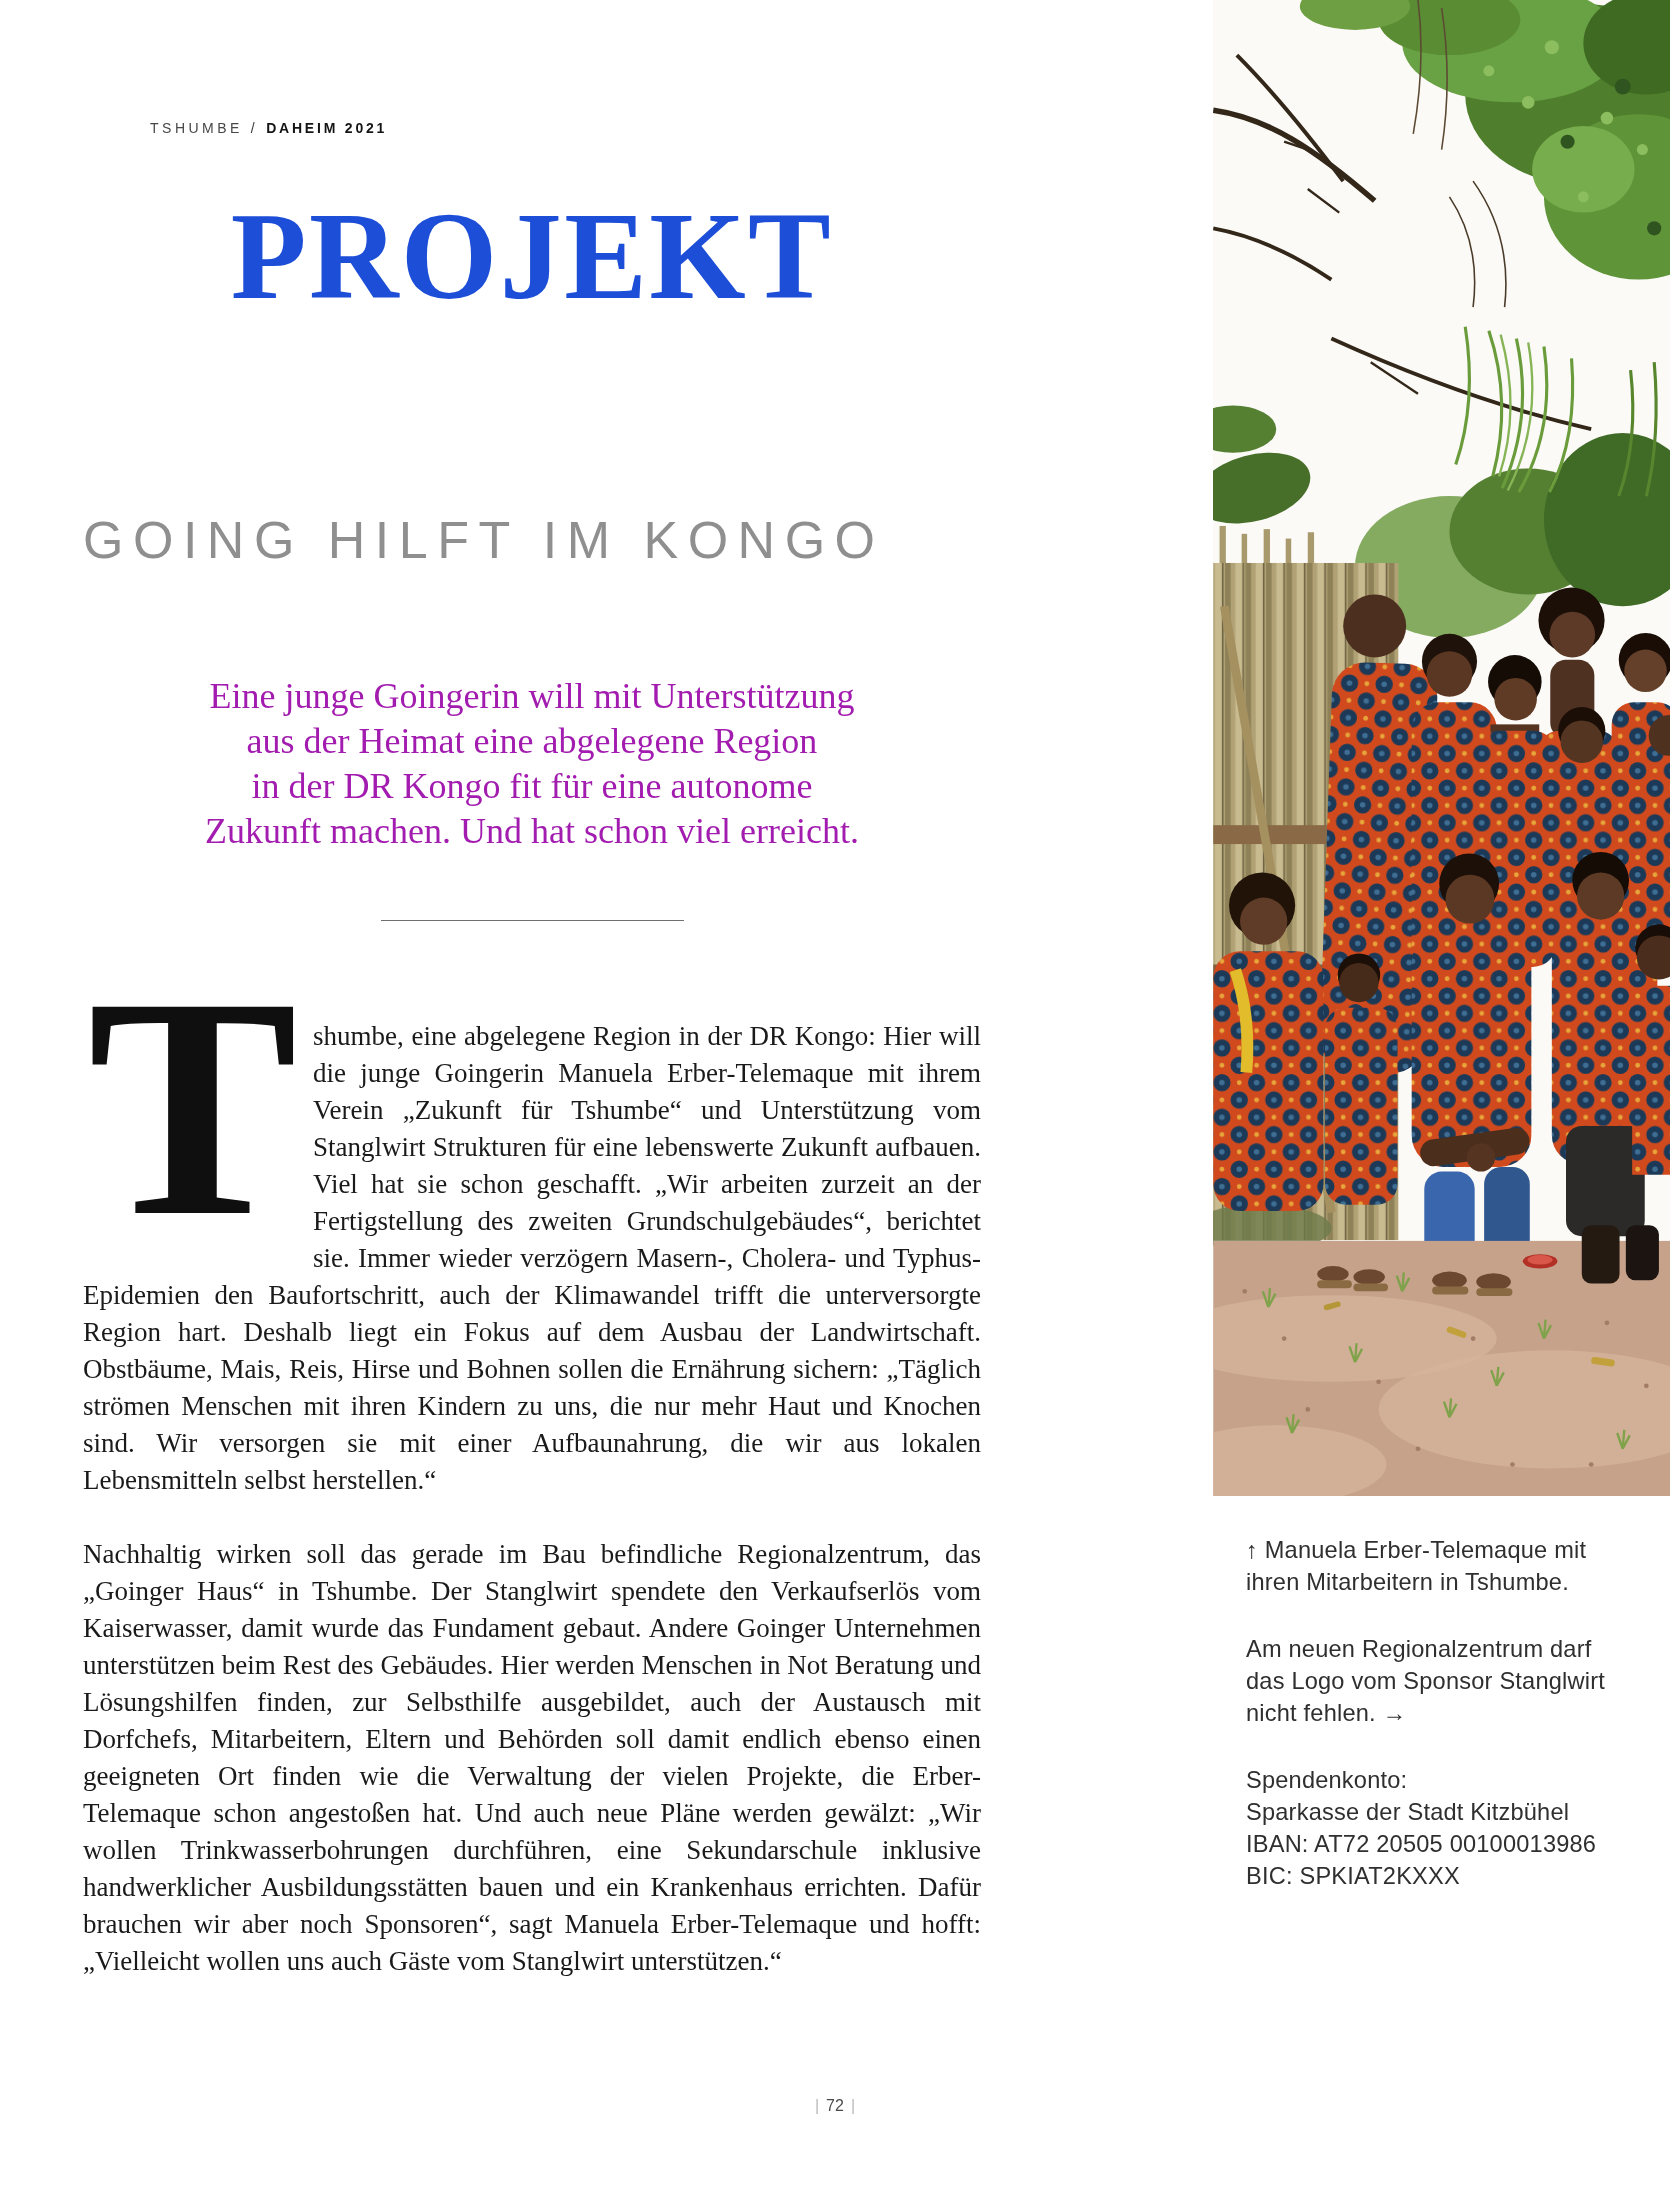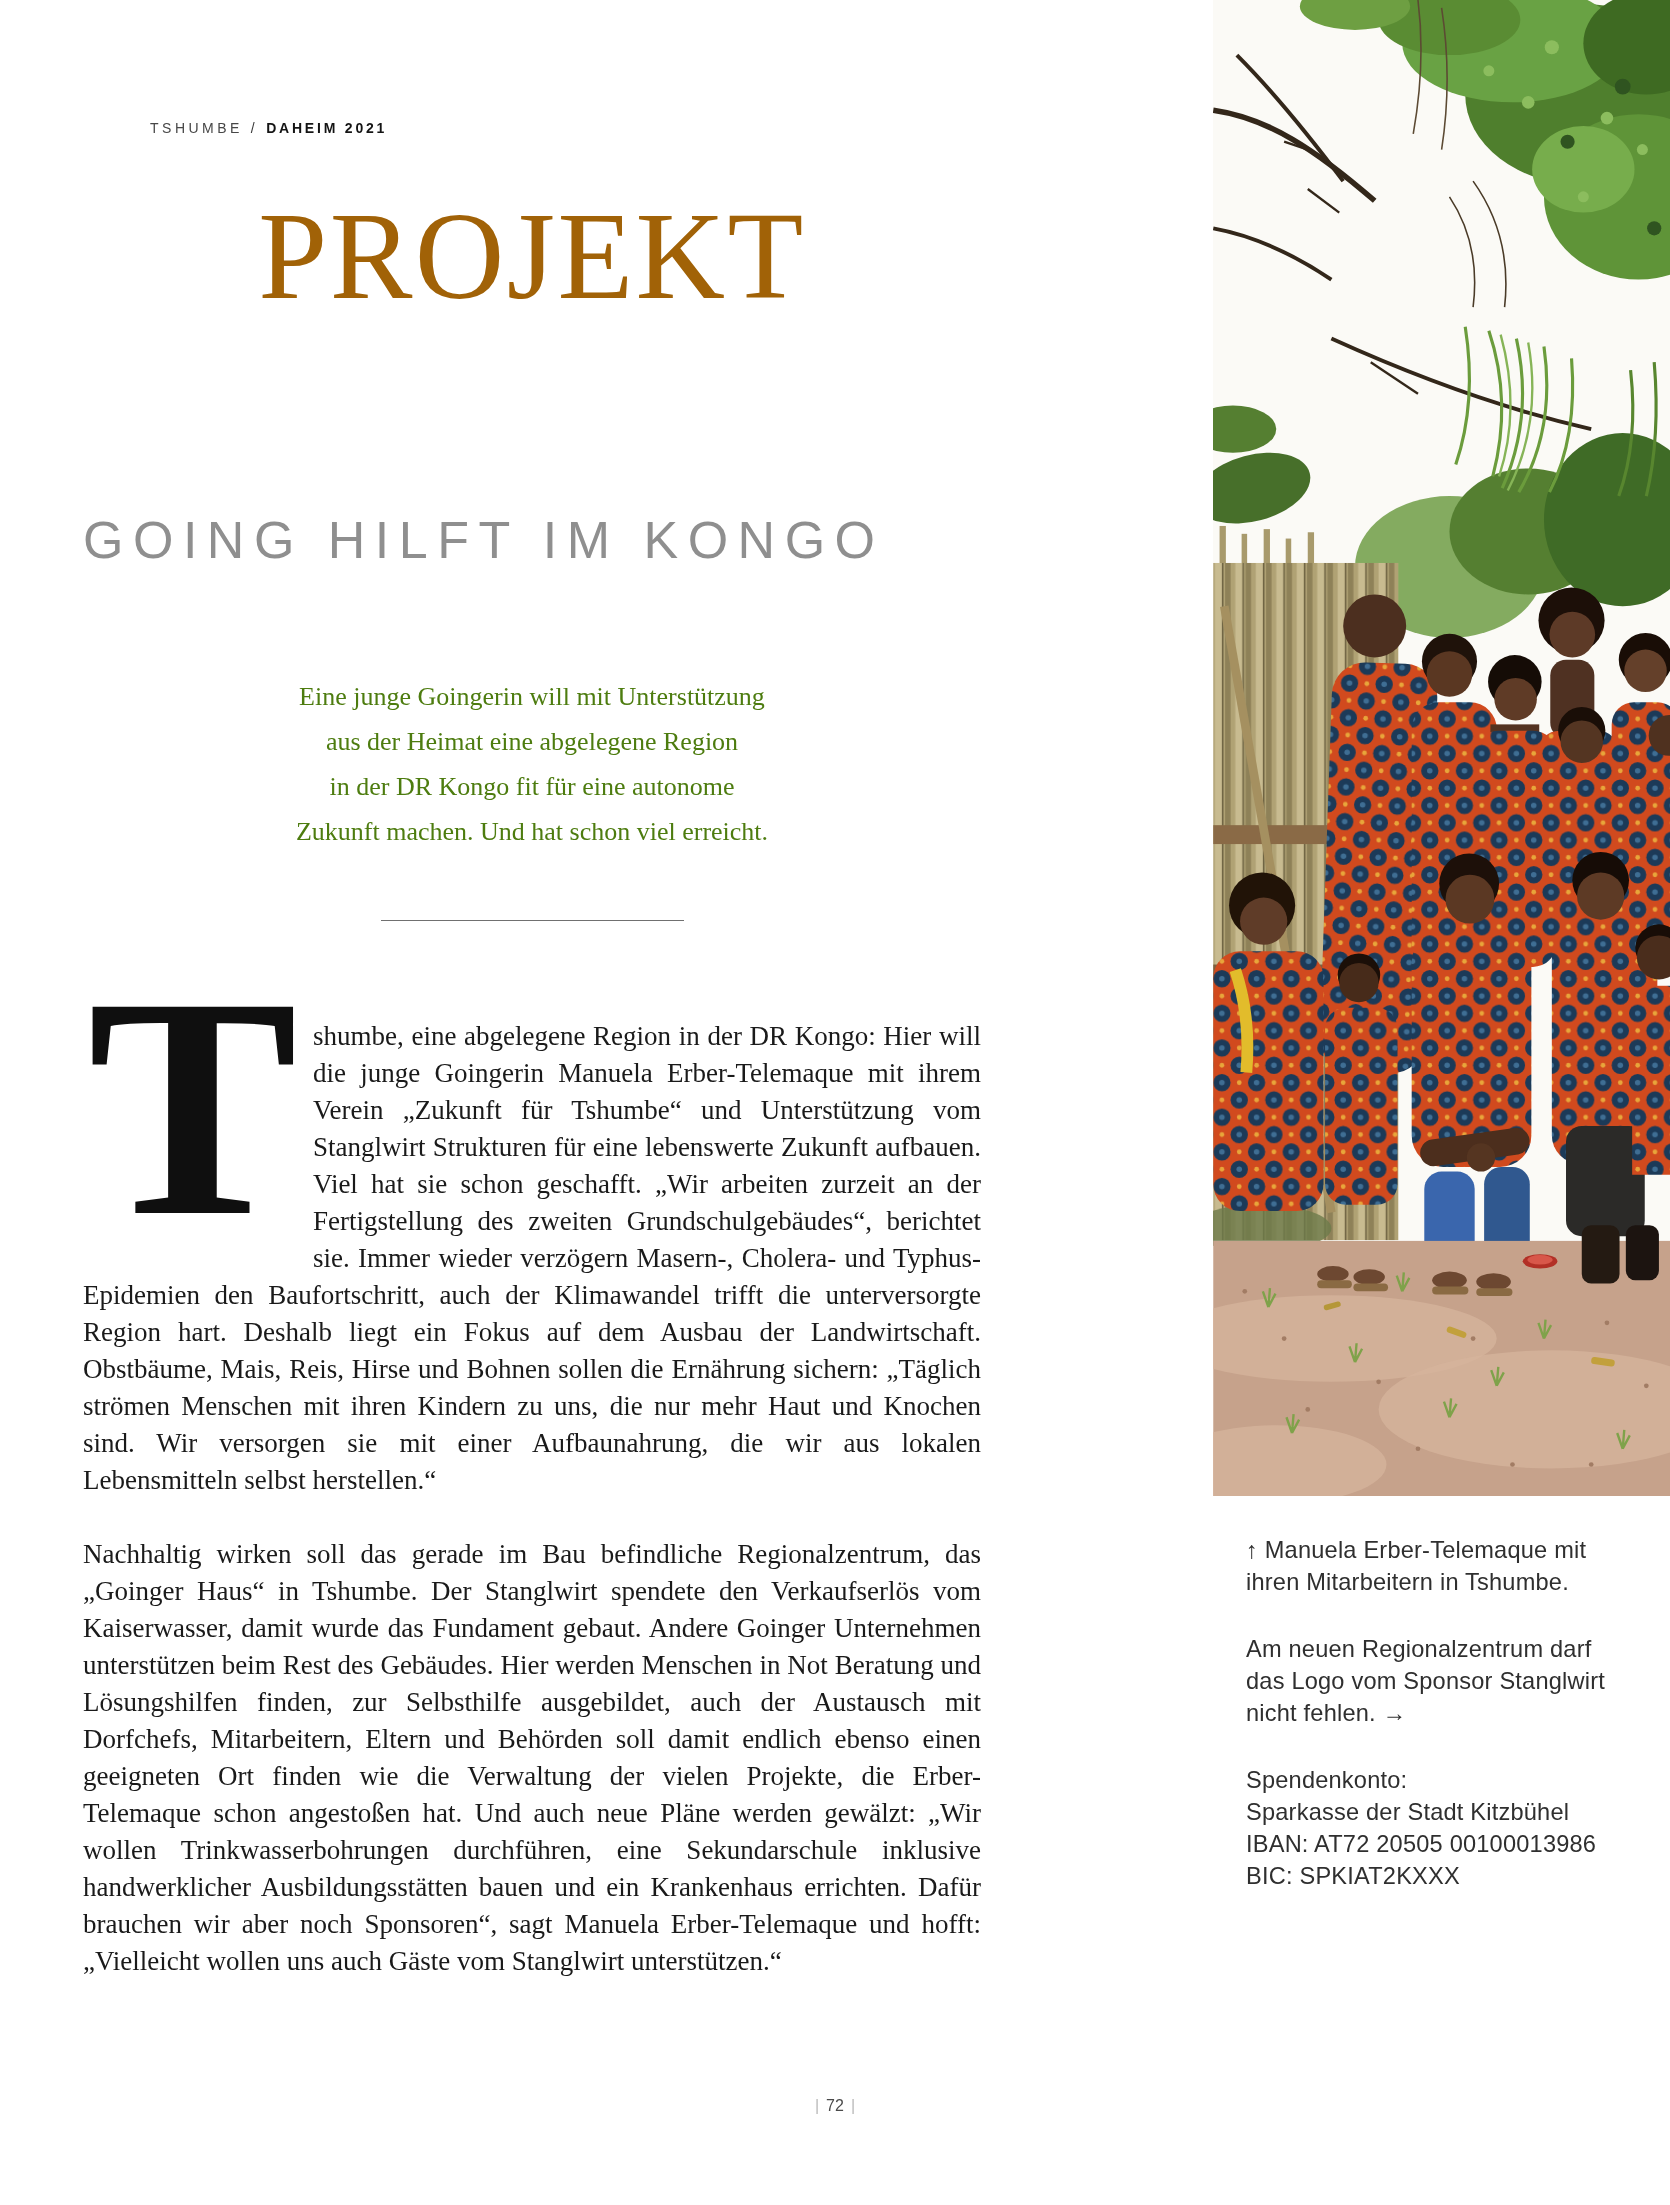--- a/index.html
+++ b/index.html
@@ -21,38 +21,38 @@
     white-space: nowrap;
   }
   .kicker .sep { margin: 0 7.9px; color: #3a3a3a; font-weight: 300; }
   .kicker .issue { font-weight: bold; color: #141414; letter-spacing: 2.8px; }
 
   
   .title {
     position: absolute; left: 83px; top: 189px; width: 898px;
     text-align: center;
     font-family: "Liberation Serif", serif;
-    font-weight: 400;
+    font-weight: 700;
     font-size: 124px; line-height: 135px;
-    color: #a16207; letter-spacing: 2.4px;
+    color: #1d4ed8; letter-spacing: 2.4px;
   }
   .subtitle {
     position: absolute; left: 83px; top: 510px; width: 898px;
     font-family: "Liberation Sans", sans-serif;
     font-weight: 300;
     font-size: 52px; letter-spacing: 9.5px;
     color: #8f8f8f; white-space: nowrap;
   }
 
   
   .lead {
     position: absolute; left: 83px; top: 674px; width: 898px;
     text-align: center;
-    font-size: 26px; line-height: 45px;
-    color: #4d7c0f;
+    font-size: 36px; line-height: 45px;
+    color: #a21caf;
   }
 
   .divider-wrap { position: absolute; left: 83px; top: 920px; width: 898px; }
   .divider { width: 303px; margin: 0 auto; border: 0; border-top: 1.6px solid #707070; }
 
   
   .body-text {
     position: absolute; left: 83px; top: 1018px; width: 898px;
     font-size: 27px; line-height: 37px;
     text-align: justify; color: #1a1a1a;

